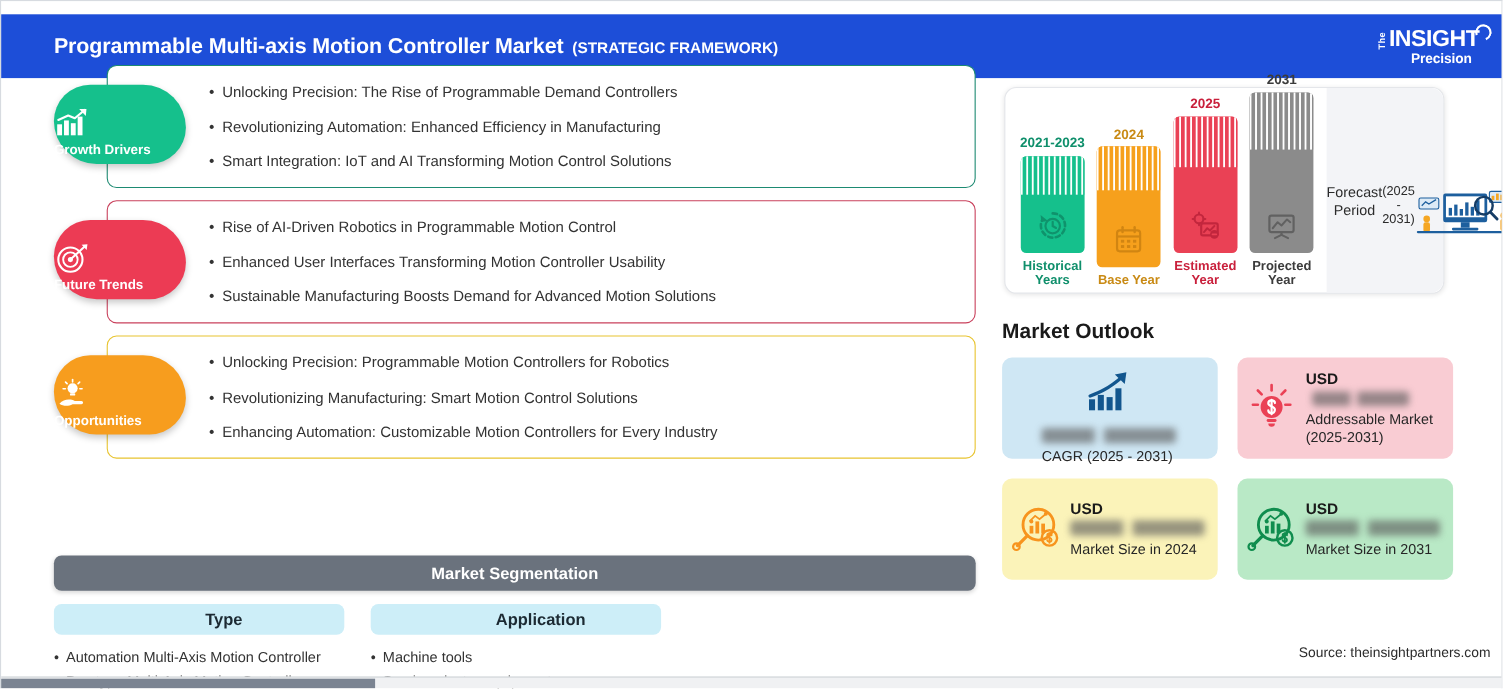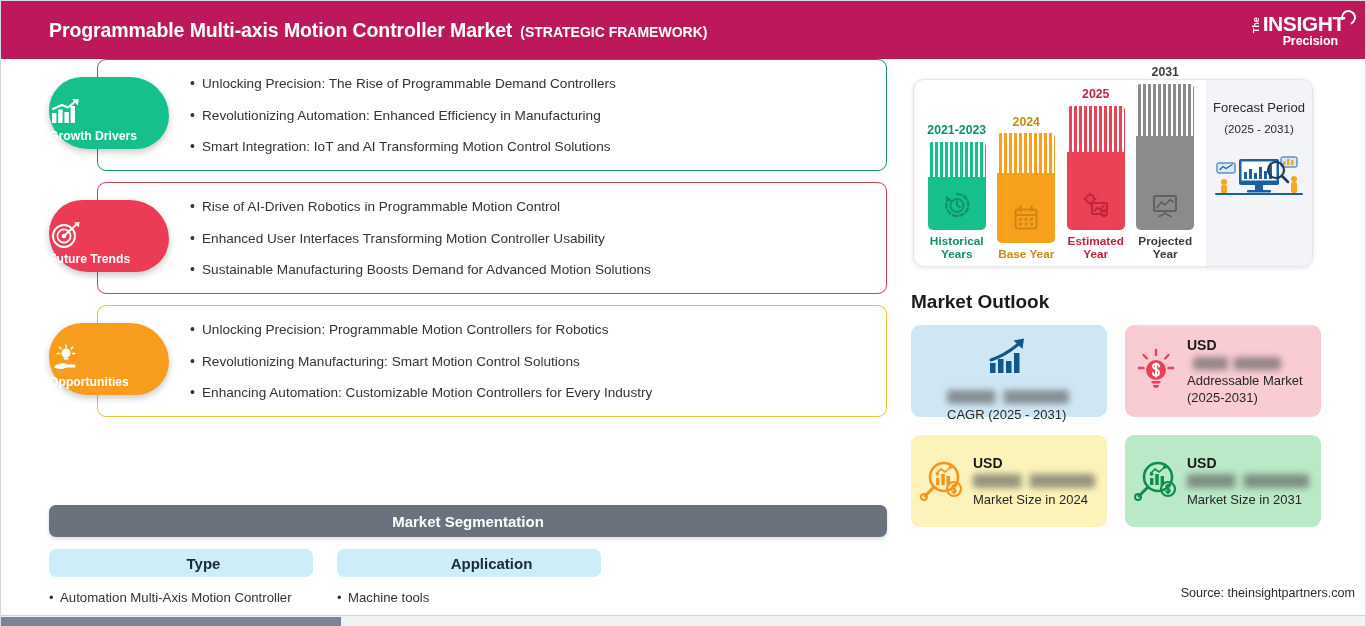--- a/index.html
+++ b/index.html
@@ -13,23 +13,23 @@
     position: relative;
     width: 1366px; height: 626px;
     background: #ffffff;
     border: 1px solid #d7dbe0;
     border-bottom: none;
     overflow: hidden;
   }
 
   
   #header {
-    position: absolute; left: 0; top: 0;
+    position: absolute; left: 0; top: 12px;
     width: 1366px; height: 58px;
-    background: #be185d;
+    background: #1d4ed8;
     display: flex; align-items: center;
   }
   #header-title-wrap {
     display: flex; align-items: baseline; gap: 8px;
     margin-left: 48px;
   }
   #header-title {
     color: #ffffff; font-size: 19.5px; font-weight: bold;
     letter-spacing: -0.1px;
   }
@@ -177,21 +177,21 @@
     width: 30px; height: 30px; margin-bottom: 10px;
     opacity: 0.55;
   }
   .bar-caption {
     font-size: 11.8px; font-weight: bold; line-height: 1.15;
     text-align: center; margin-top: 5px; white-space: pre-line;
   }
   #forecast-panel {
     width: 106px; background: #f3f4f7;
     border-top-right-radius: 11px; border-bottom-right-radius: 11px;
-    display: flex; flex-direction: column; align-items: center;
+    display: flex; flex-direction: row; align-items: center;
     padding-top: 20px;
   }
   #forecast-title {
     font-size: 13px; color: #2b2b2b; text-align: center;
     line-height: 1.25; font-weight: normal;
   }
   #forecast-range {
     font-size: 11.6px; color: #2b2b2b; margin-top: 6px; text-align: center;
   }
   #forecast-art { margin-top: 10px; width: 92px; height: 52px; }

